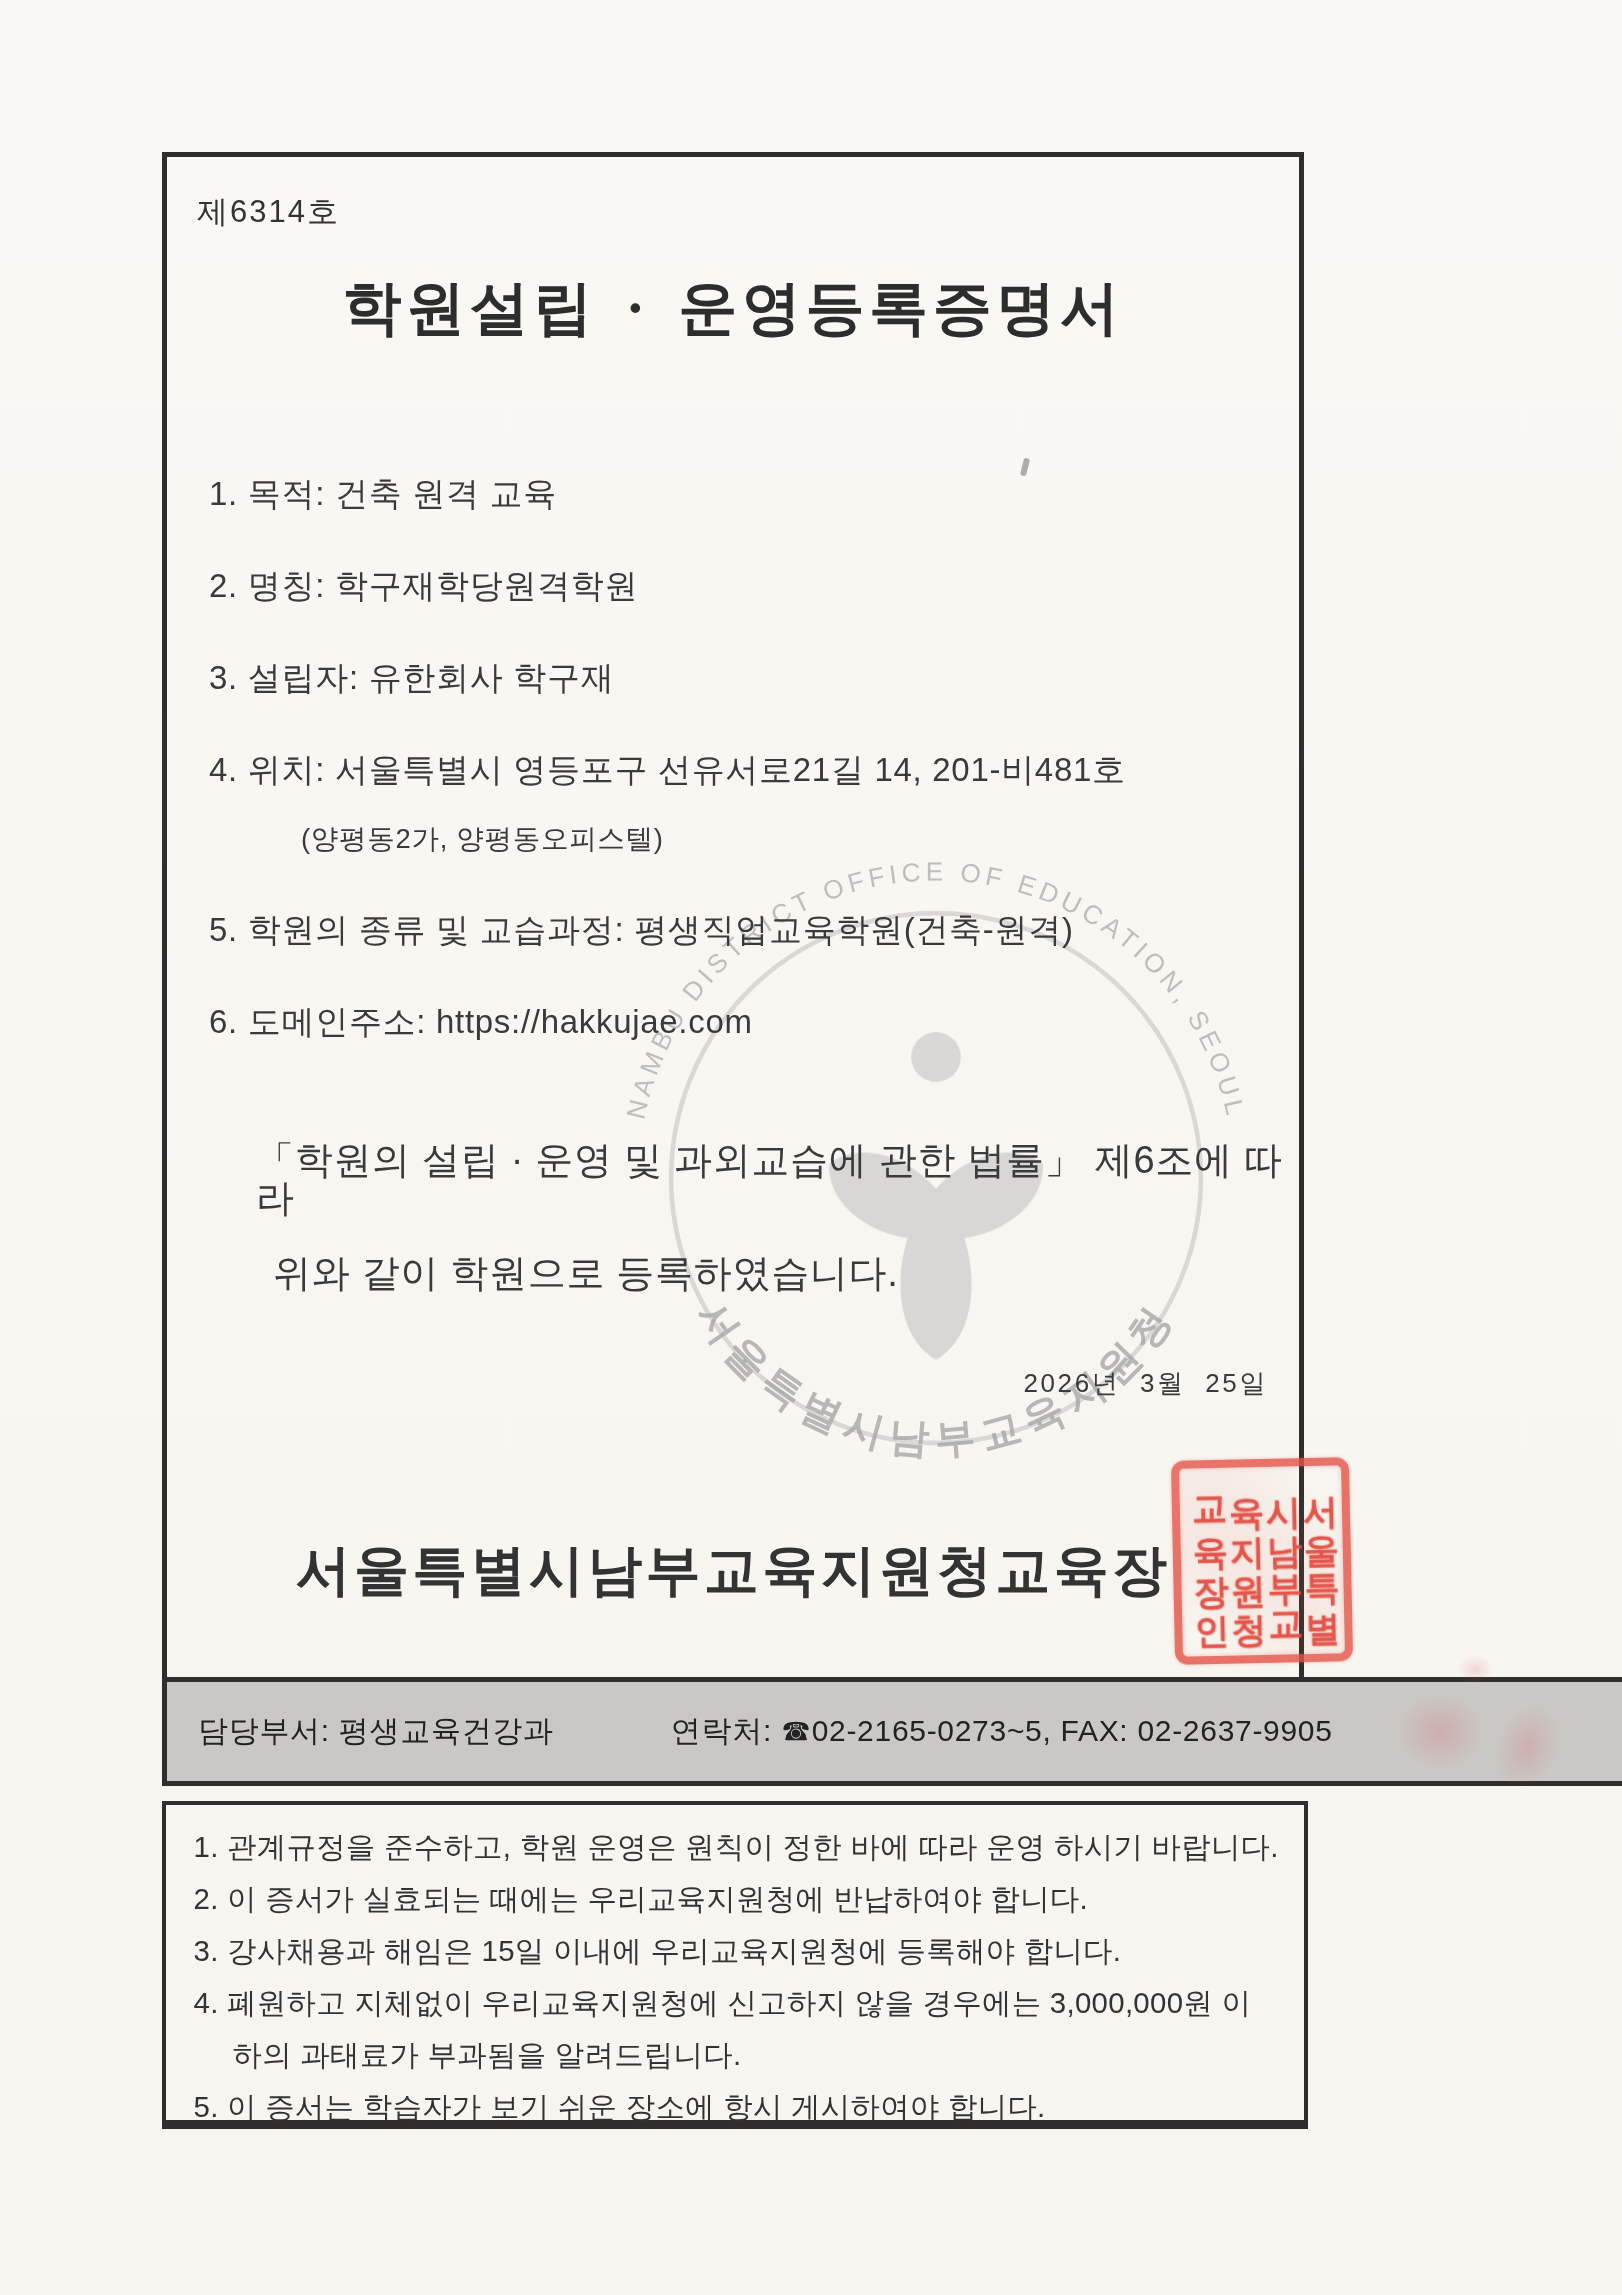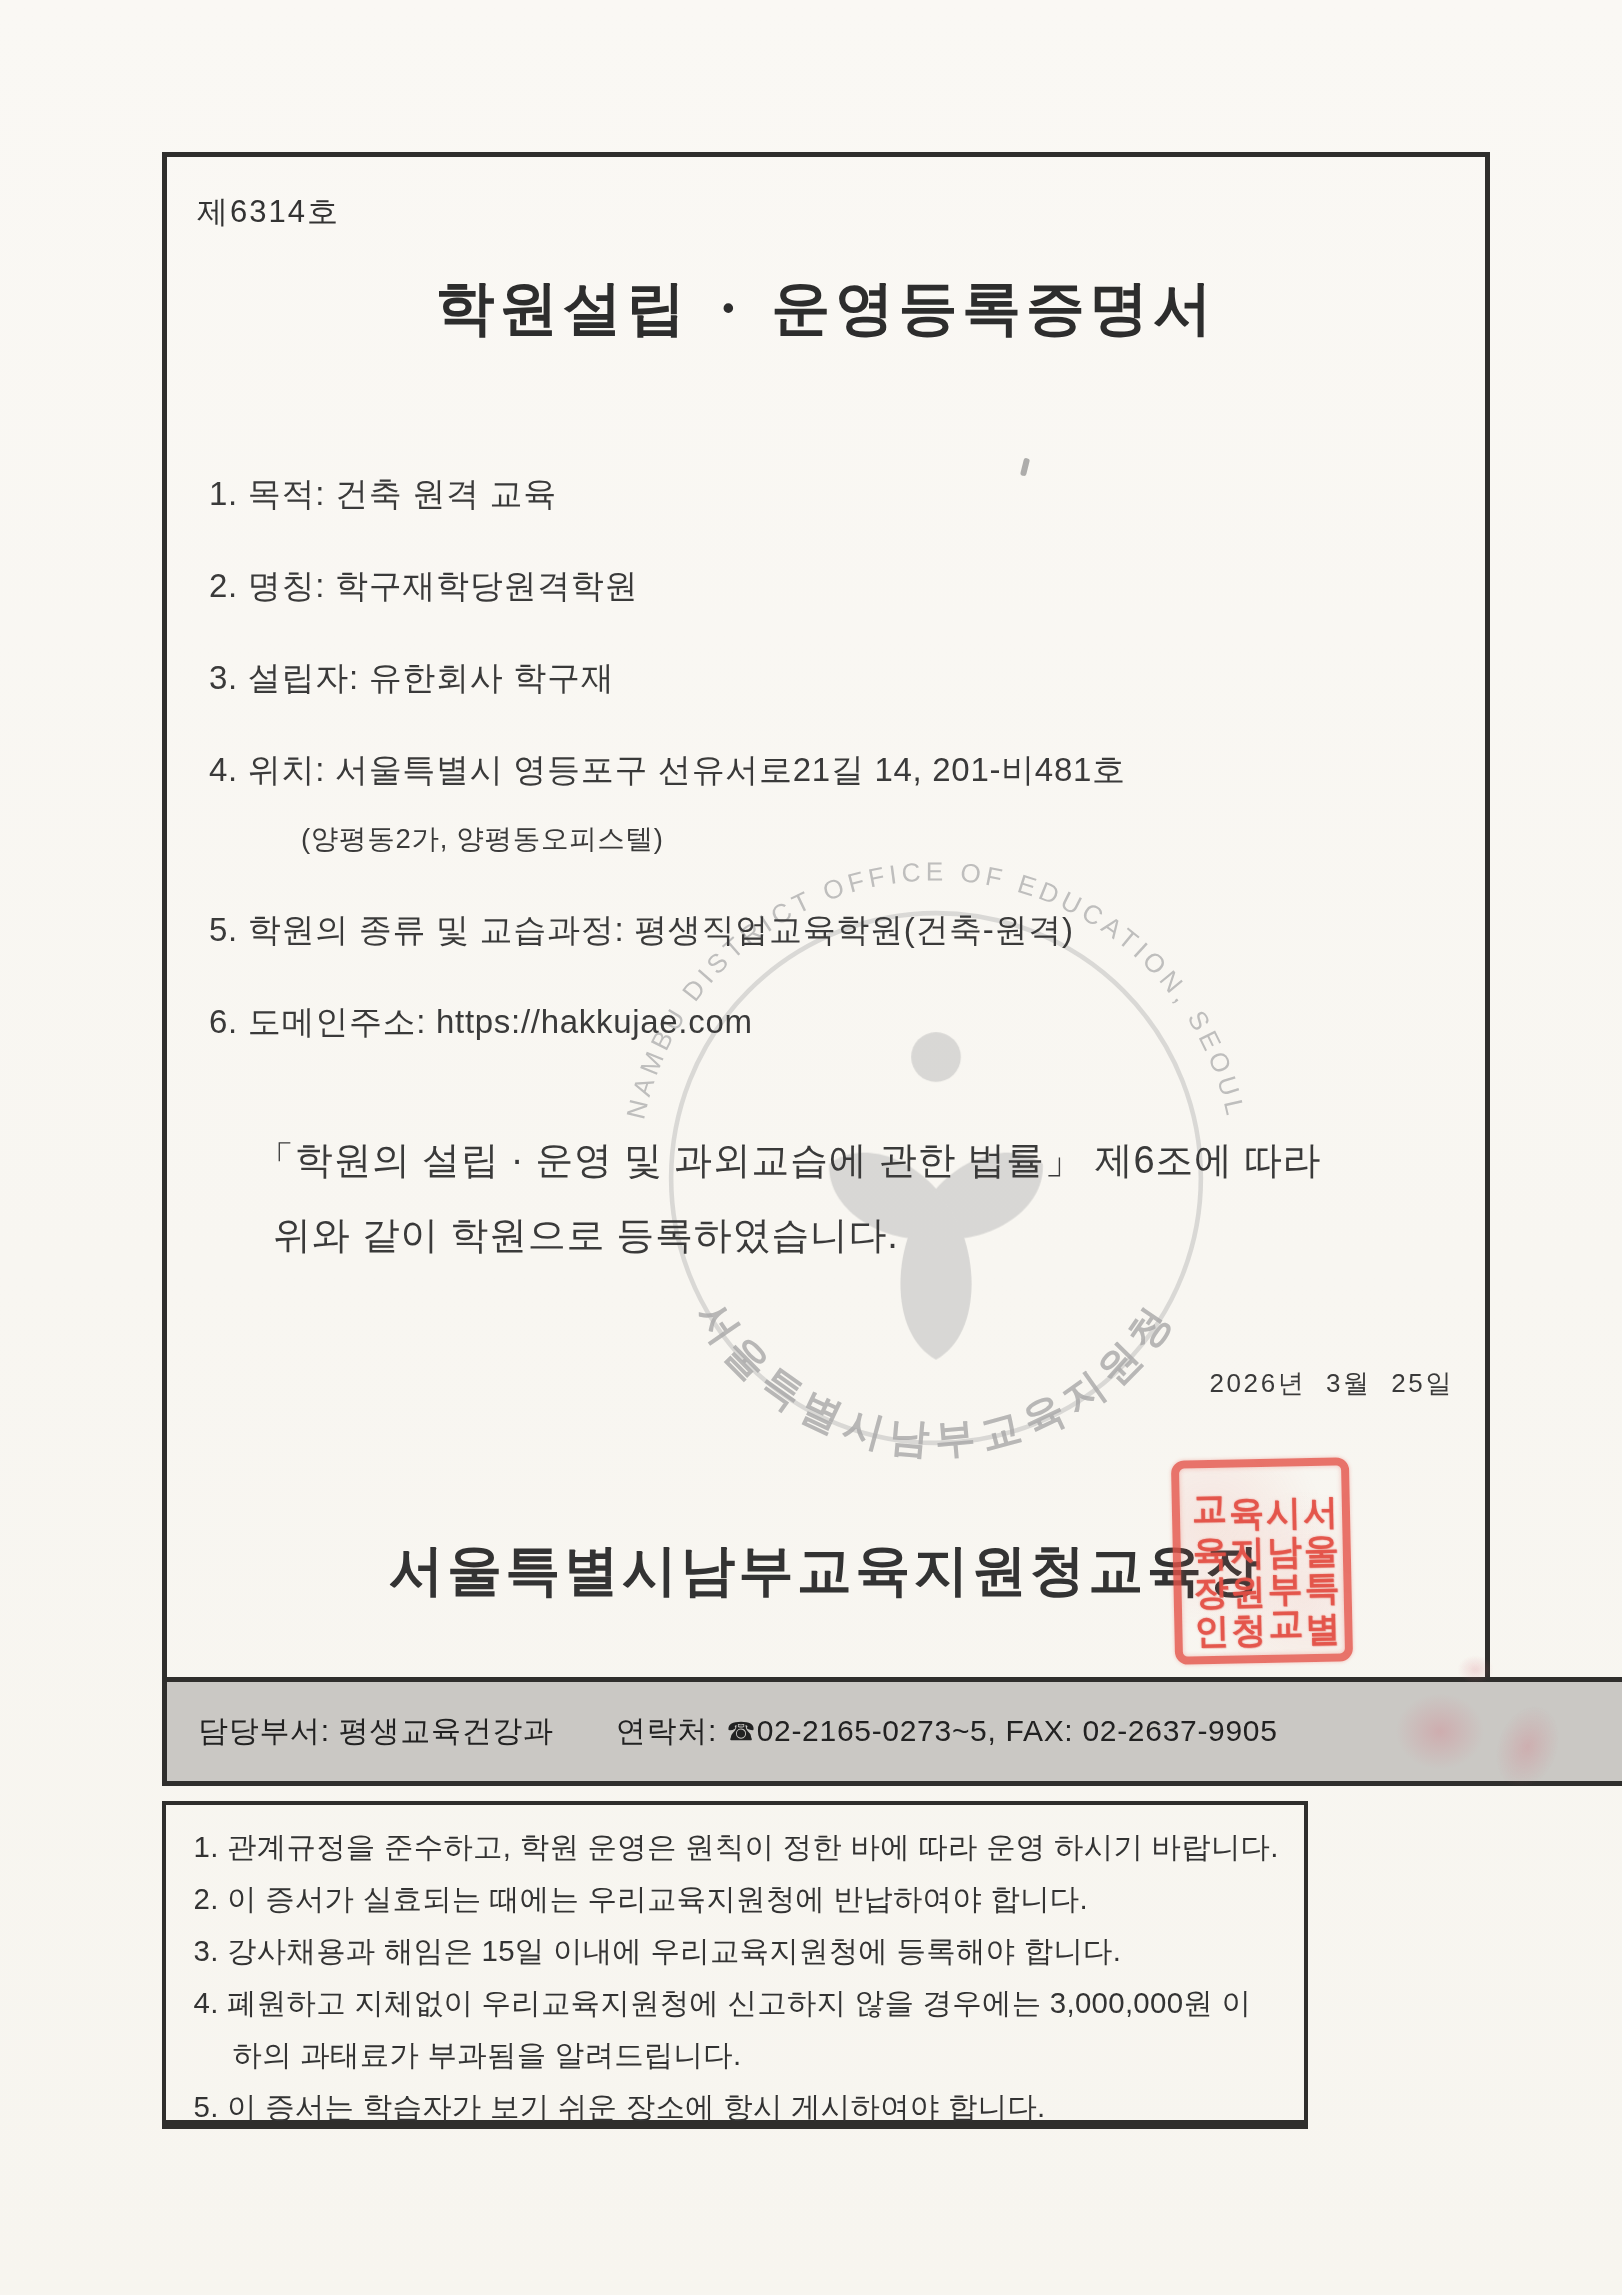--- a/index.html
+++ b/index.html
@@ -10,21 +10,21 @@
     color:#3b3b3b;
   }
   #page{position:absolute;inset:0;
     background:linear-gradient(180deg,#faf8f4 0%,#f8f6f1 55%,#f7f5ef 100%);}
 
   
   .watermark{position:absolute;left:609px;top:851px;width:654px;height:654px;z-index:1;}
 
   
   .main-box{
-    position:absolute;left:162px;top:152px;width:1328px;height:1531px;
+    position:absolute;left:162px;top:152px;width:1142px;height:1531px;
     border:5.9px solid #2f2e2c;border-bottom:none;box-sizing:border-box;z-index:2;
   }
   .doc-number{position:absolute;left:30px;top:34px;font-size:31px;letter-spacing:2px;color:#333;}
   .cert-title{
     position:absolute;left:0;top:112px;width:100%;text-align:center;
     font-family:Liberation Serif, serif;font-weight:bold;font-size:59px;
     letter-spacing:4.6px;word-spacing:9.2px;color:#2d2d2d;
   }
   .items{position:absolute;left:42px;top:318px;right:26px;}
   .item{font-size:33px;line-height:38px;margin-bottom:54px;letter-spacing:0.7px;color:#3a3a3a;}
@@ -58,21 +58,21 @@
     text-shadow:0 0 2px rgba(226,78,68,.55), 0.7px 0.7px 0 rgba(226,78,68,.25);
   }
 
   
   .footer-bar{
     position:absolute;left:162px;top:1677px;width:1560px;height:109px;
     background:#cac8c4;border:5.9px solid #2f2e2c;box-sizing:border-box;z-index:2;
     display:flex;align-items:center;
   }
   .footer-dept{font-size:30px;color:#222;margin-left:31px;letter-spacing:0.7px;}
-  .footer-contact{font-size:30px;color:#222;margin-left:62px;letter-spacing:0.7px;}
+  .footer-contact{font-size:30px;color:#222;margin-left:117px;letter-spacing:0.7px;}
 
   
   .notes-box{
     position:absolute;left:162px;top:1801px;width:1146px;height:328px;
     border:4.6px solid #2f2e2c;border-bottom-width:9.2px;box-sizing:border-box;z-index:2;
     padding:15.7px 23.6px 0 27.5px;
   }
   .note{font-size:29.4px;line-height:52px;color:#333;letter-spacing:0.3px;
     padding-left:39px;text-indent:-39px;}
 

